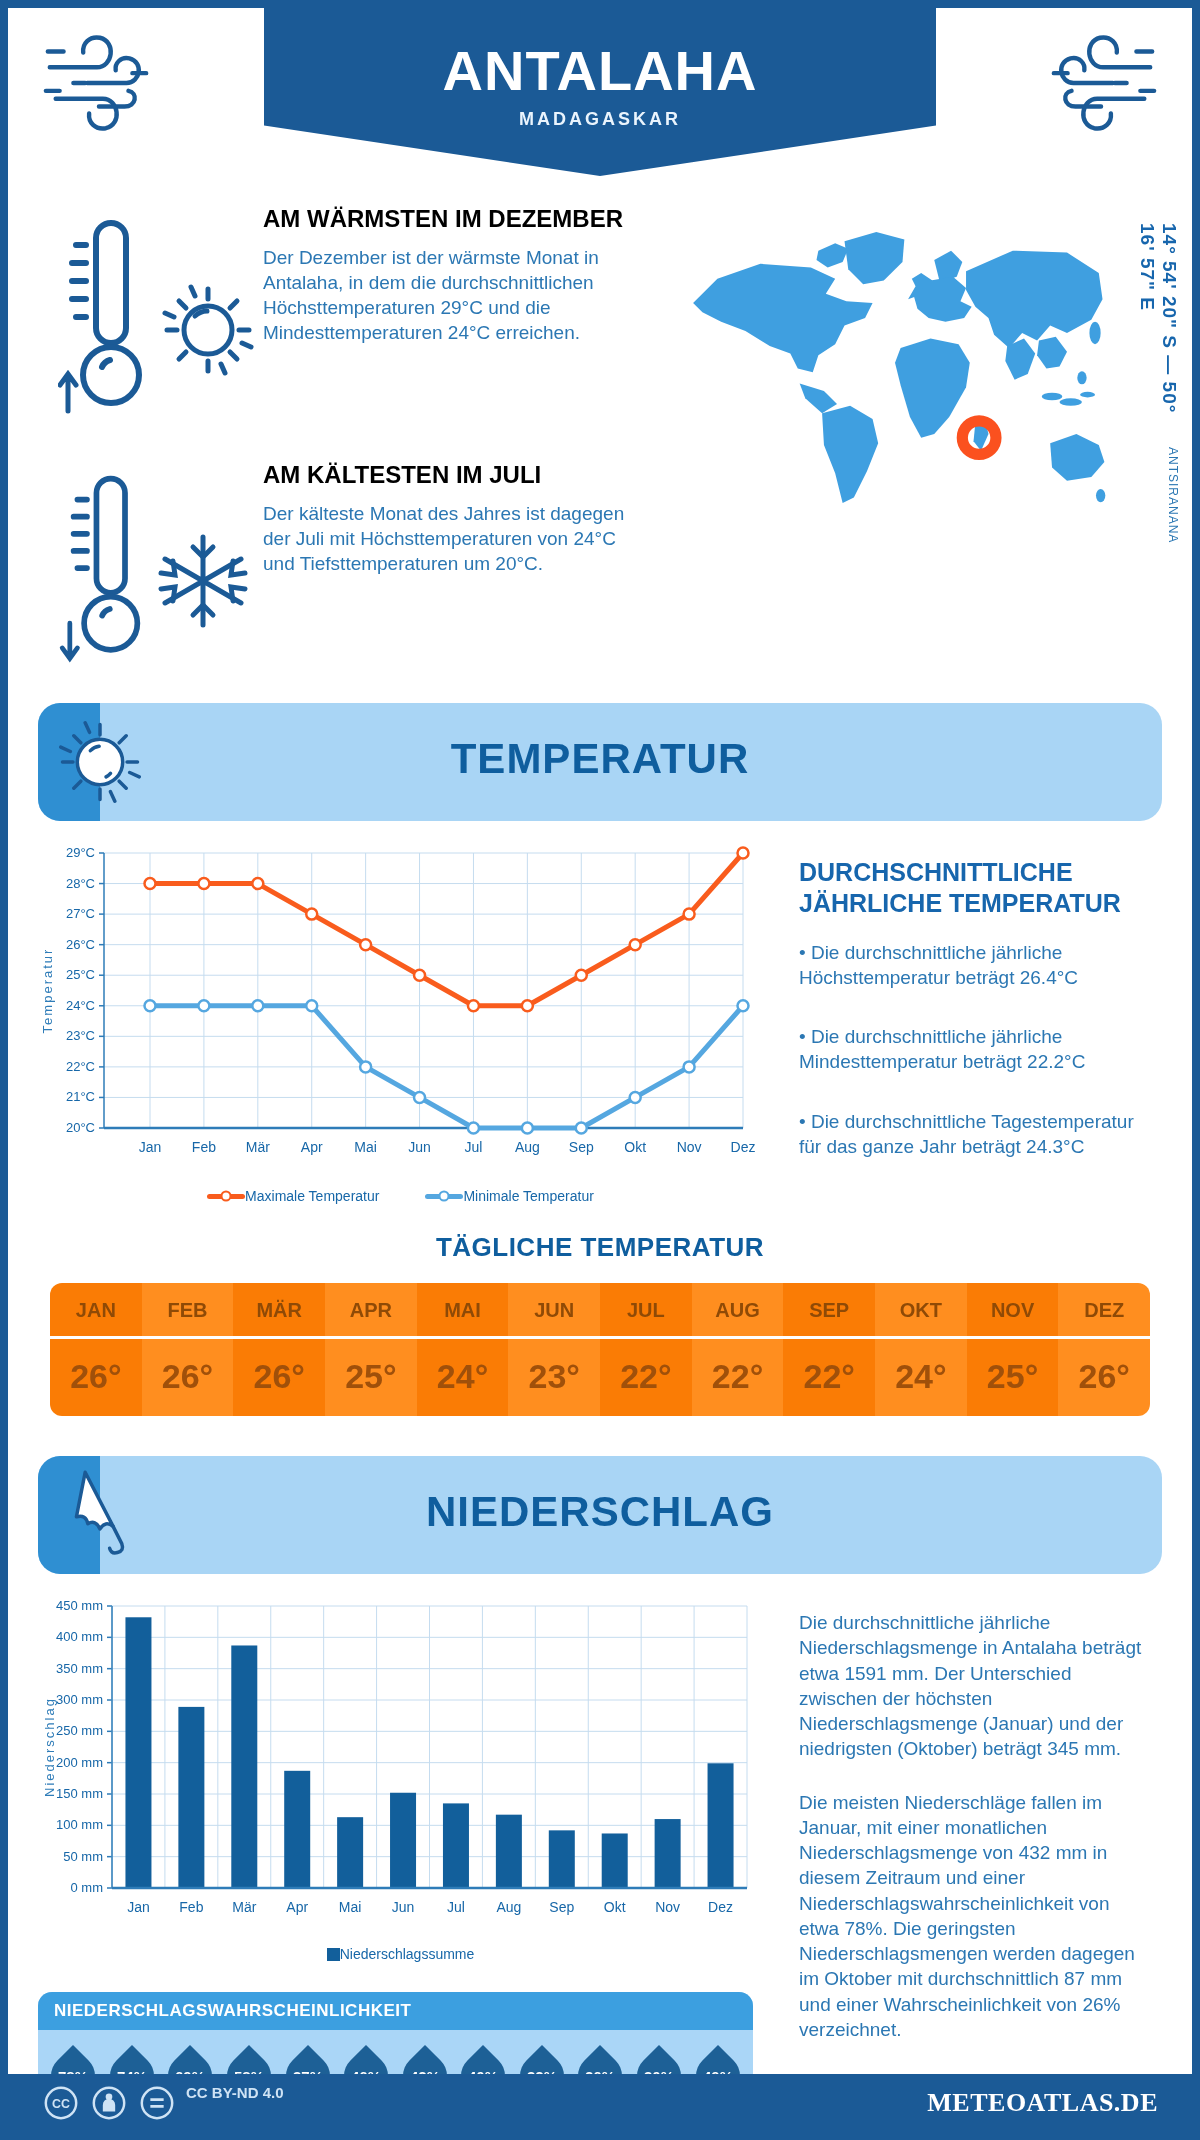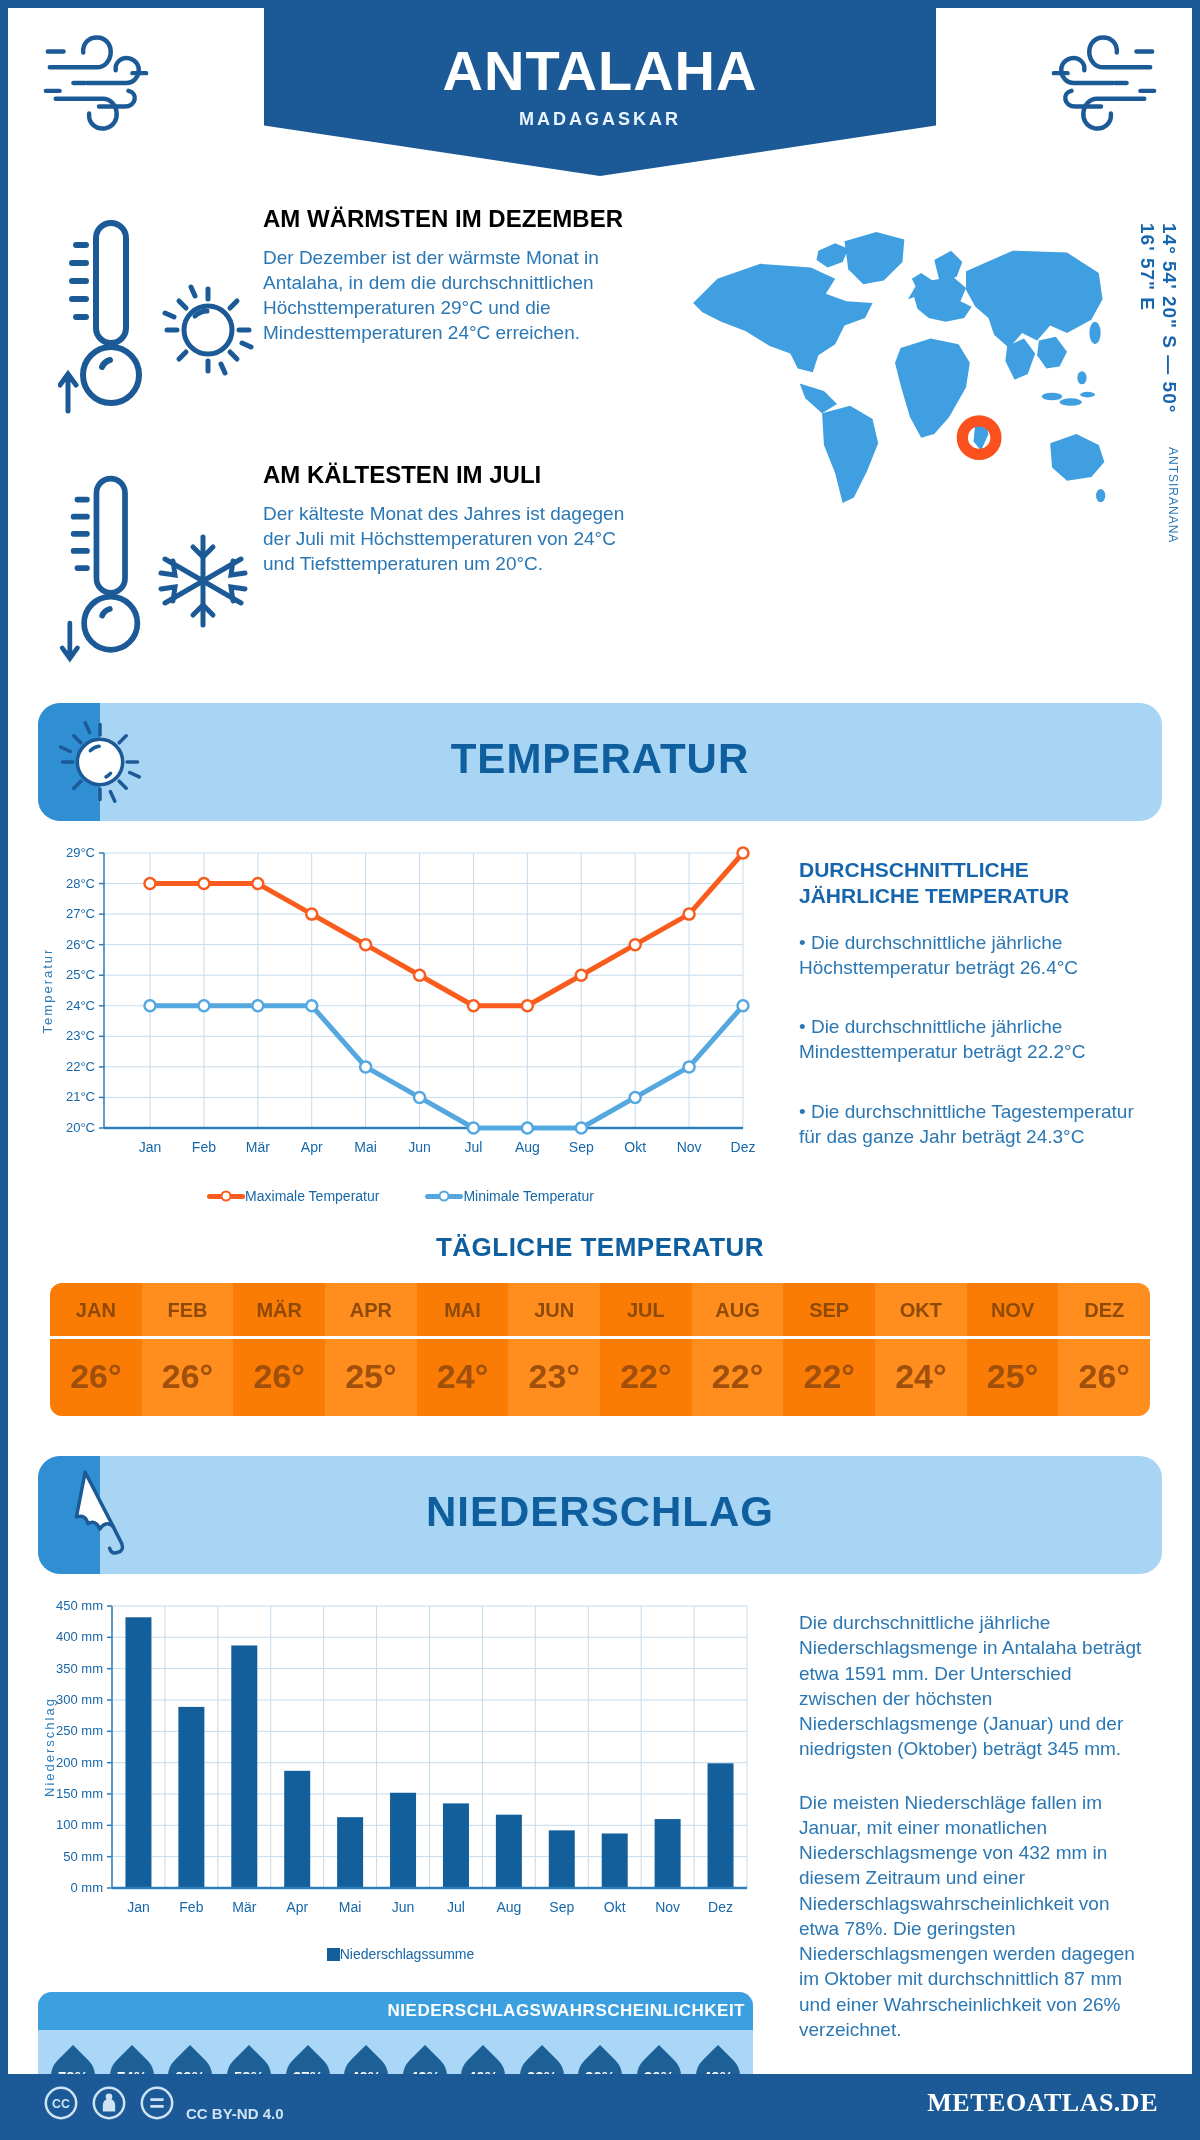--- a/index.html
+++ b/index.html
@@ -35,41 +35,41 @@
   .banner .btitle{position:absolute;left:0;right:0;top:32px;text-align:center;font-size:42px;font-weight:bold;color:#0f5e9e;letter-spacing:1px;}
   
   .split{display:flex;padding:0 30px;margin-top:18px;}
   .chartcol{width:725px;flex-shrink:0;}
   .legend{display:flex;justify-content:center;gap:46px;margin-top:10px;font-size:14px;color:#1767a8;}
   .legend .item{display:flex;align-items:center;}
   .lmark{position:relative;width:38px;height:5px;border-radius:3px;}
   .lmark i{position:absolute;left:50%;top:50%;transform:translate(-50%,-50%);width:7px;height:7px;border-radius:50%;background:#fff;border:2px solid currentColor;}
   .sq{width:13px;height:13px;background:#125f9b;display:inline-block;}
   .textcol{flex:1;padding:18px 10px 0 36px;}
-  .textcol h3{margin:0 0 20px;font-size:21px;color:#1766ad;line-height:1.25;}
+  .textcol h3{margin:0 0 20px;font-size:25px;color:#1766ad;line-height:1.25;}
   .textcol p{margin:0 0 20px;font-size:19px;line-height:1.33;color:#2b77b3;}
   
   .daily-head{margin-top:28px;text-align:center;font-size:26px;font-weight:bold;color:#0f5e9e;letter-spacing:.5px;}
   .daily-table{display:flex;margin:20px 42px 0;border-radius:12px;overflow:hidden;}
   .dcol{flex:1;text-align:center;}
   .dcol .m{font-size:20px;font-weight:bold;color:#8f4a06;padding:16px 0 14px;border-bottom:3px solid #fff;}
   .dcol .v{font-size:34px;font-weight:bold;color:#a0500a;padding:18px 0 20px;}
   .dcol.odd{background:#fa7c05;}
   .dcol.even{background:#ff8e1f;}
   
   .prob-panel{width:715px;margin-top:30px;border-radius:14px;overflow:hidden;background:#aad6f7;}
-  .prob-head{background:#3c9fe0;color:#fff;text-align:right;font-size:17px;font-weight:bold;letter-spacing:.5px;padding:9px 8px;}
+  .prob-head{background:#3c9fe0;color:#fff;text-align:left;font-size:17px;font-weight:bold;letter-spacing:.5px;padding:9px 16px;}
   .drops{display:flex;padding:12px 6px 14px;}
   .dropcell{flex:1;text-align:center;}
   .drop{width:44px;height:44px;margin:12px auto 0;background:#1d6096;border-radius:0 50% 50% 50%;transform:rotate(45deg);position:relative;}
   .drop span{position:absolute;inset:0;display:flex;align-items:center;justify-content:center;transform:rotate(-45deg);color:#fff;font-size:15px;font-weight:bold;}
   .dropm{margin-top:14px;font-size:13px;font-weight:bold;color:#1766ad;}
   
   .footer{position:absolute;left:0;right:0;bottom:0;height:58px;background:#1b5a96;display:flex;align-items:center;justify-content:space-between;padding:0 34px;}
-  .fleft{display:flex;align-items:flex-end;gap:10px;color:#cfe3f5;font-weight:bold;font-size:15px;}
+  .fleft{display:flex;align-items:flex-start;gap:10px;color:#cfe3f5;font-weight:bold;font-size:15px;}
   .fright{color:#fff;font-weight:bold;font-size:26px;letter-spacing:.5px;font-family:Liberation Serif, serif;}
   svg text{font-family:"Liberation Sans",sans-serif;}
 </style>
 </head>
 <body>
 
 <div class="page">
 
   <div class="header-row">
     <svg class="wind left" viewBox="0 0 120 110" fill="none" stroke="#1b5a96" stroke-width="4.5" stroke-linecap="round">

